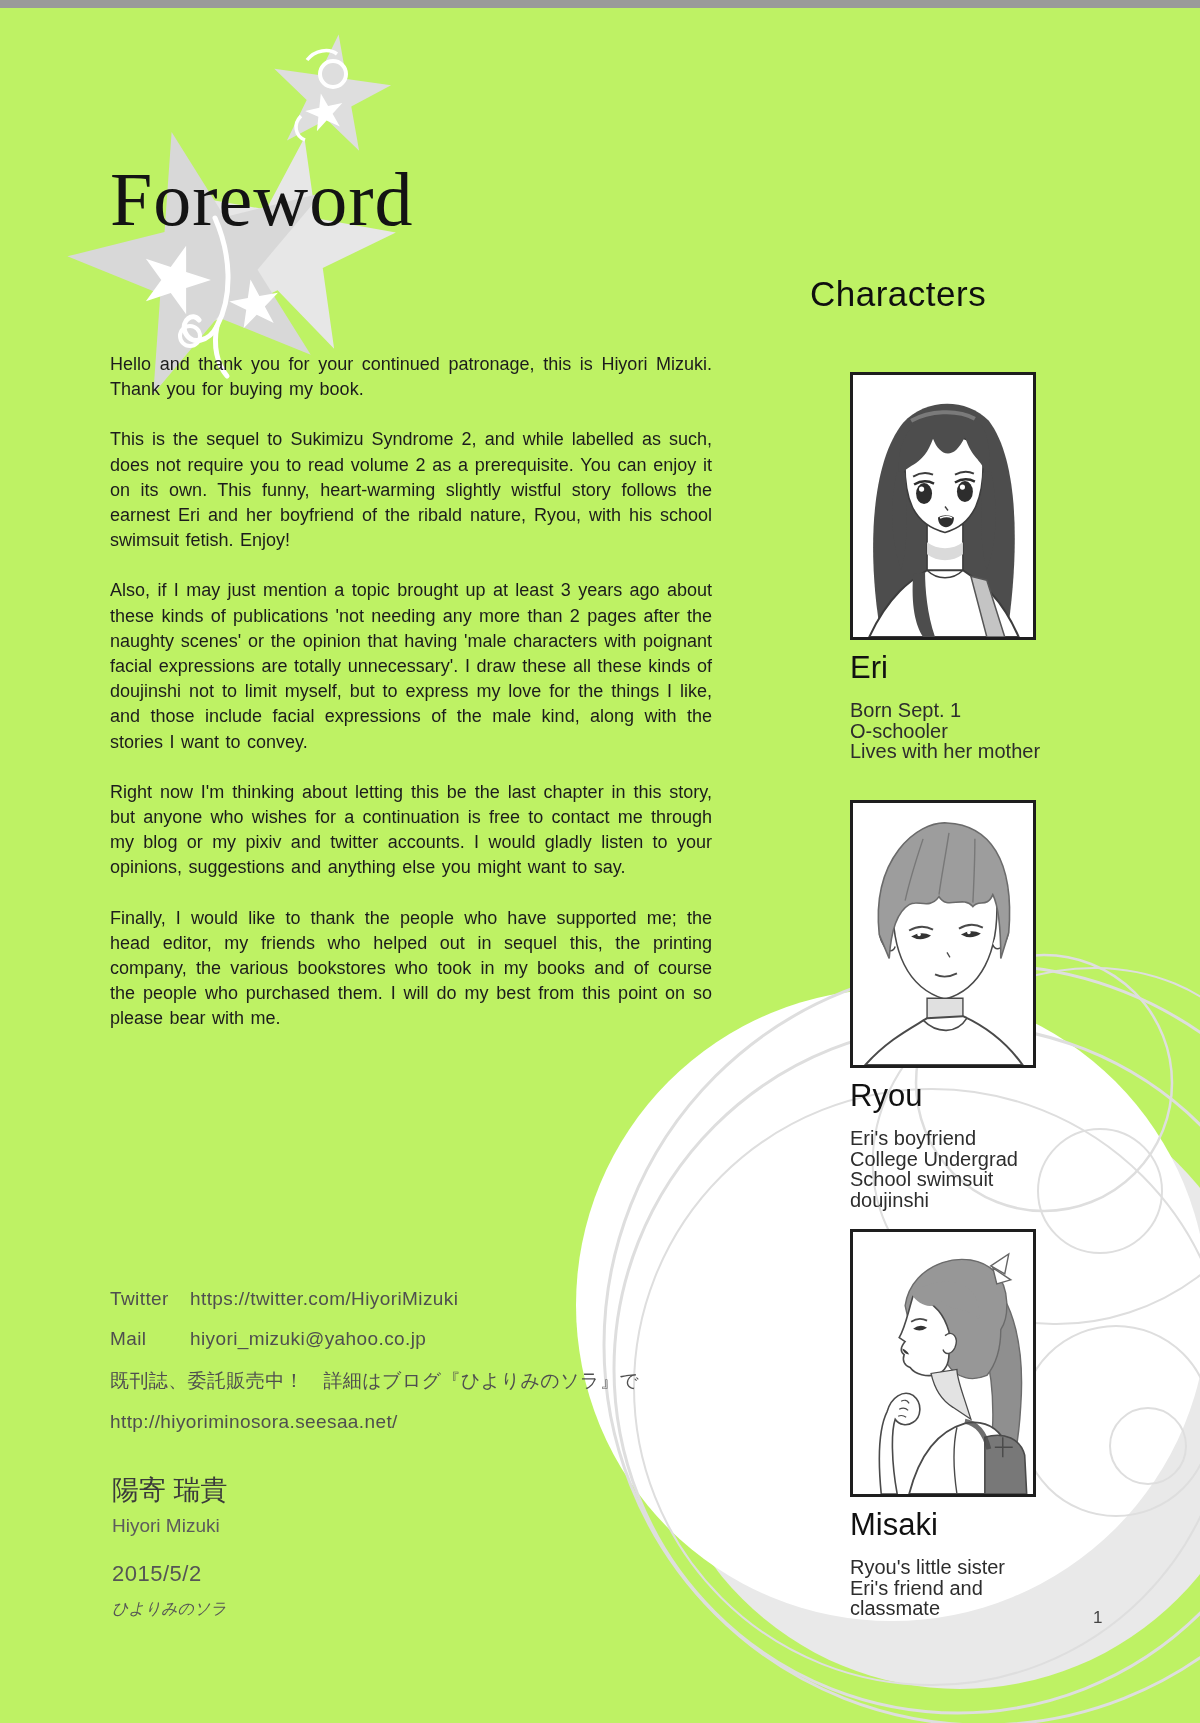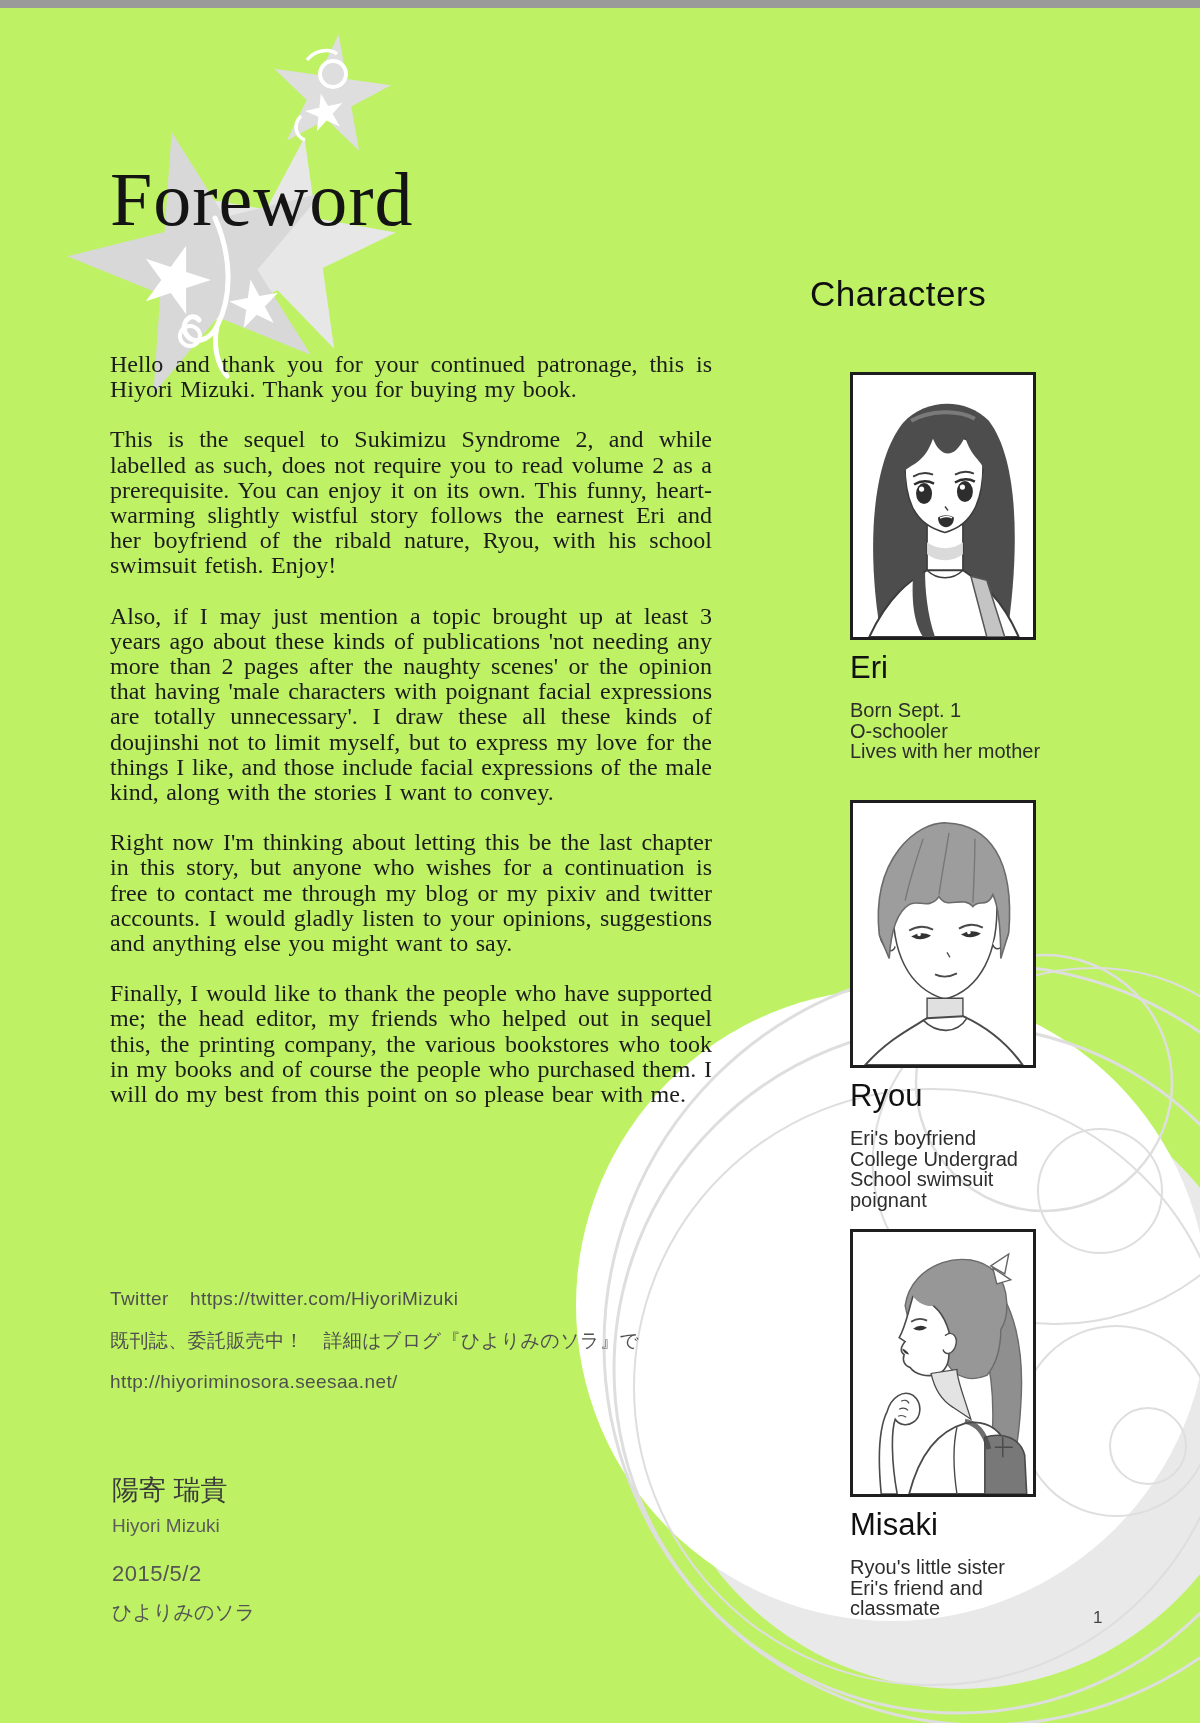--- a/index.html
+++ b/index.html
@@ -11,38 +11,38 @@
   #page *{box-sizing:border-box;}
   .wm{position:absolute;z-index:0;}
 
   .title{
     position:absolute;left:110px;top:148px;z-index:2;margin:0;
     font-family:"Liberation Serif","DejaVu Serif",serif;
     font-size:76px;font-weight:400;color:#141414;letter-spacing:1px;
   }
   .body-text{
     position:absolute;left:110px;top:344px;width:602px;z-index:2;
-    font-family:Liberation Serif, serif;
-    font-size:24px;line-height:25.2px;color:#1c1c1c;
+    font-family:Liberation Sans, sans-serif;
+    font-size:18px;line-height:25.2px;color:#1c1c1c;
     text-align:justify;word-spacing:1.5px;
   }
   .body-text p{margin:0 0 25px 0;}
   .body-text p:last-child{margin-bottom:0;}
 
   .contact{position:absolute;left:110px;top:1280px;z-index:2;color:#4f4f4f;font-size:19px;letter-spacing:.4px;}
   .contact-row{margin-bottom:18px;display:flex;}
   .contact-label{width:80px;flex:0 0 80px;}
   .contact-note{margin-bottom:17px;font-size:19px;color:#4f4f4f;}
   .contact-url{font-size:19px;color:#4f4f4f;}
 
   .author{position:absolute;left:112px;top:1464px;z-index:2;color:#3d3d3d;}
   .author-name-jp{font-size:27px;color:#3a3a3a;margin-bottom:7px;}
   .author-name-romaji{font-size:19px;color:#5c5c5c;margin-bottom:24px;}
   .author-date{font-size:22px;color:#555;margin-bottom:12px;letter-spacing:.5px;}
-  .author-circle{font-size:20px;color:#555;}
+  .author-circle{font-size:16px;color:#555;font-style:italic;}
 
   .characters-heading{
     position:absolute;left:810px;top:266px;z-index:2;margin:0;
     font-size:35px;font-weight:400;color:#0f0f0f;letter-spacing:.5px;
   }
   .char-card{position:absolute;left:850px;width:216px;z-index:2;}
   .card-eri{top:364px;}
   .card-ryou{top:792px;}
   .card-misaki{top:1221px;}
   .portrait-frame{
@@ -99,20 +99,24 @@
     <p>This is the sequel to Sukimizu Syndrome 2, and while labelled as such, does not require you to read volume 2 as a prerequisite. You can enjoy it on its own. This funny, heart-warming slightly wistful story follows the earnest Eri and her boyfriend of the ribald nature, Ryou, with his school swimsuit fetish. Enjoy!</p>
     <p>Also, if I may just mention a topic brought up at least 3 years ago about these kinds of publications 'not needing any more than 2 pages after the naughty scenes' or the opinion that having 'male characters with poignant facial expressions are totally unnecessary'. I draw these all these kinds of doujinshi not to limit myself, but to express my love for the things I like, and those include facial expressions of the male kind, along with the stories I want to convey.</p>
     <p>Right now I'm thinking about letting this be the last chapter in this story, but anyone who wishes for a continuation is free to contact me through my blog or my pixiv and twitter accounts. I would gladly listen to your opinions, suggestions and anything else you might want to say.</p>
     <p>Finally, I would like to thank the people who have supported me; the head editor, my friends who helped out in sequel this, the printing company, the various bookstores who took in my books and of course the people who purchased them. I will do my best from this point on so please bear with me.</p>
   </div>
 
   <div class="contact">
     <div class="contact-row">
       <span class="contact-label">Twitter</span>
       <span class="contact-value">https://twitter.com/HiyoriMizuki</span>
+    </div>
+    <div class="contact-row">
+      <span class="contact-label">Mail</span>
+      <span class="contact-value">hiyori_mizuki@yahoo.co.jp</span>
     </div>
     <div class="contact-note">既刊誌、委託販売中！　詳細はブログ『ひよりみのソラ』で</div>
     <div class="contact-url">http://hiyoriminosora.seesaa.net/</div>
   </div>
 
   <div class="author">
     <div class="author-name-jp">陽寄 瑞貴</div>
     <div class="author-name-romaji">Hiyori Mizuki</div>
     <div class="author-date">2015/5/2</div>
     <div class="author-circle">ひよりみのソラ</div>
@@ -176,21 +180,21 @@
         <path d="M82,172 Q92,177 104,171" stroke="#4a4a4a" stroke-width="1.8" fill="none"></path>
         <path d="M74,196 L74,216 C64,226 54,231 44,235 L140,235 C128,230 116,224 110,214 L110,196 Z" fill="#e0e0e0" stroke="#4a4a4a" stroke-width="1.4"></path>
         <path d="M12,263 C34,238 58,226 74,216 L110,214 C132,224 152,238 170,263 Z" fill="#ffffff" stroke="#4a4a4a" stroke-width="2"></path>
         <path d="M70,218 C84,232 104,232 114,216" fill="none" stroke="#4a4a4a" stroke-width="1.6"></path>
       </svg>
     </div>
     <div class="char-name">Ryou</div>
     <div class="char-details">
       <div>Eri's boyfriend</div>
       <div>College Undergrad</div>
-      <div>School swimsuit poignant</div>
+      <div>School swimsuit doujinshi</div>
     </div>
   </div>
 
   <div class="char-card card-misaki">
     <div class="portrait-frame">
       <svg viewBox="0 0 180 263" aria-hidden="true">
         <path d="M134,48 C162,66 172,120 168,175 C166,212 160,240 152,263 L130,263 C142,218 144,160 132,118 Z" fill="#8f8f8f" stroke="#6b6b6b" stroke-width="1.4"></path>
         <path d="M52,74 C58,30 116,14 142,40 C158,56 156,86 148,98 C148,120 142,134 134,144 C120,150 104,148 94,132 C72,124 56,98 52,74 Z" fill="#979797" stroke="#6b6b6b" stroke-width="1.4"></path>
         <path d="M138,34 L156,22 L152,42 Z" fill="#ffffff" stroke="#666666" stroke-width="1.4"></path>
         <path d="M140,36 L158,48 L144,52 Z" fill="#ffffff" stroke="#666666" stroke-width="1.4"></path>

